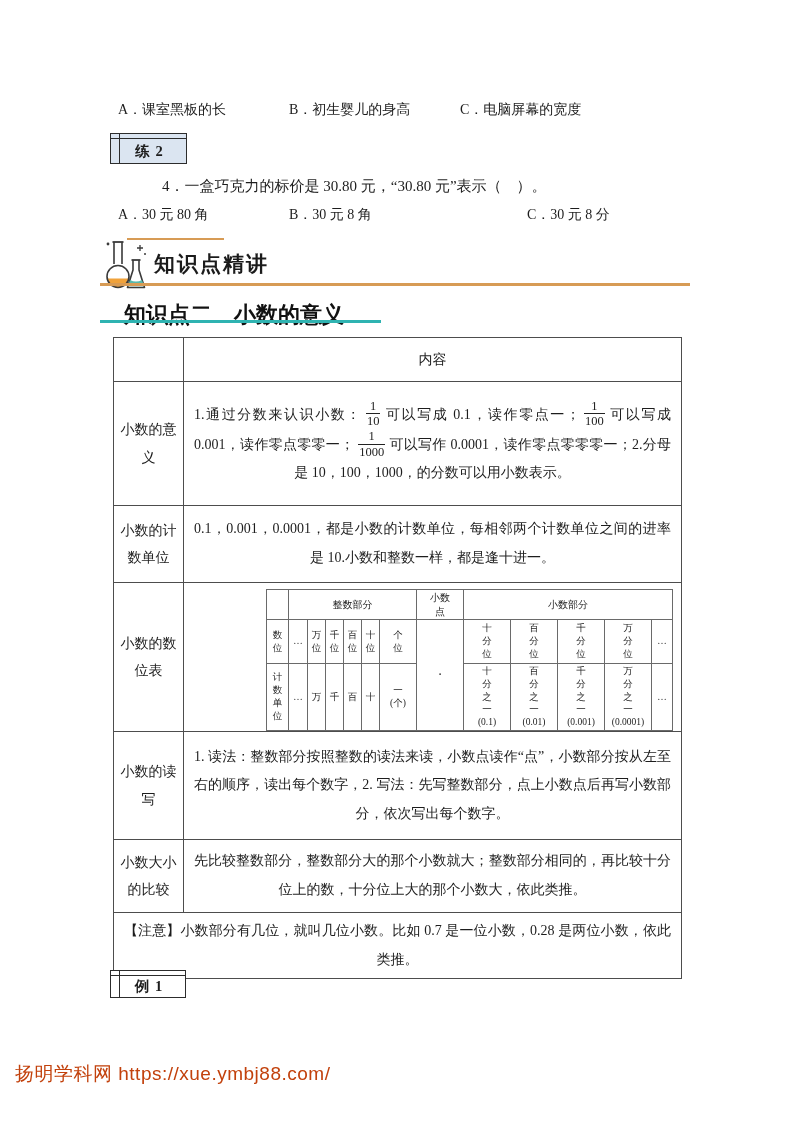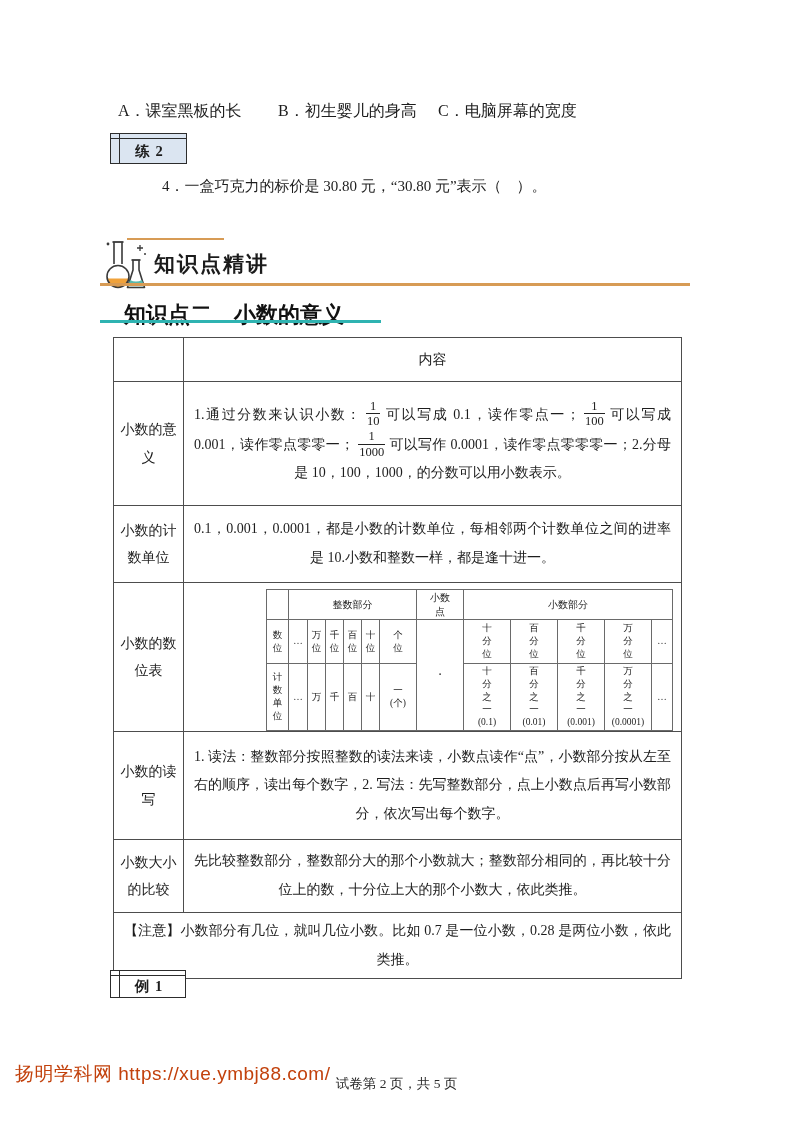--- a/index.html
+++ b/index.html
@@ -1,21 +1,21 @@
 <!DOCTYPE html>
 <html><head>
 <meta charset="utf-8">
 <style>
   * { margin:0; padding:0; box-sizing:border-box; }
   html,body { background:#ffffff; }
   body { font-family:"Liberation Serif","DejaVu Serif",serif; color:#1d1d1d; }
   .page { position:relative; width:793px; height:1122px; background:#fff; overflow:hidden; }
 
   
-  .opts { position:absolute; left:118px; display:flex; font-size:16px; white-space:nowrap; }
+  .opts { position:absolute; left:118px; display:flex; font-size:14px; white-space:nowrap;gap:11px; }
   .opt-w160 { width:160px; }
   .opt-w227 { width:227px; }
 
   
   .qline { position:absolute; left:118px; font-size:15px; white-space:nowrap;margin-left:44px; }
 
   
   .tagbox { position:absolute; border:1.6px solid #2c2c2c; font-size:14.5px; }
   .tagbox::before { content:""; position:absolute; left:8px; top:0; bottom:0; width:1.2px; background:#2c2c2c; }
   .tagbox::after  { content:""; position:absolute; top:4px; left:0; right:0; height:1.2px; background:#2c2c2c; }
@@ -74,20 +74,25 @@
     <span class="opt-w160">B．初生婴儿的身高</span>
     <span>C．电脑屏幕的宽度</span>
   </div>
 
   <div class="tagbox tag-practice">
     <span class="taglabel">练 2</span>
   </div>
 
   <div class="qline" style="top:177px;">4．一盒巧克力的标价是 30.80 元，“30.80 元”表示（　）。</div>
 
+  <div class="opts" style="top:206px;">
+    <span class="opt-w160">A．30 元 80 角</span>
+    <span class="opt-w227">B．30 元 8 角</span>
+    <span>C．30 元 8 分</span>
+  </div>
 
   <div class="icon-topline"></div>
   <div class="icon-wrap">
     <svg width="44" height="52" viewBox="0 0 44 52">
 
       <path d="M10 2 L10 24 M18 2 L18 24" stroke="#3a3a3a" stroke-width="1.6" fill="none"></path>
       <path d="M8.5 2 L19.5 2" stroke="#3a3a3a" stroke-width="1.8" fill="none"></path>
       <path d="M3.4 38 A10.8 10.8 0 0 1 24.6 38 Z" fill="none"></path>
       <path d="M3.6 38.5 A10.5 10.5 0 0 0 24.4 38.5 Z" fill="#f0a23b"></path>
       <circle cx="14" cy="36.5" r="11" stroke="#3a3a3a" stroke-width="1.6" fill="none"></circle>
@@ -213,15 +218,14 @@
       <td class="notecell" colspan="2">【注意】小数部分有几位，就叫几位小数。比如 0.7 是一位小数，0.28 是两位小数，依此类推。</td>
     </tr>
   </tbody>
     </table>
 
   <div class="tagbox tag-example">
     <span class="taglabel">例 1</span>
   </div>
 
   <div class="wm">扬明学科网 https://xue.ymbj88.com/</div>
-  <div class="pageno">试卷第 2 页，共 5 页</div>
 
 </div>
 
 </body></html>

